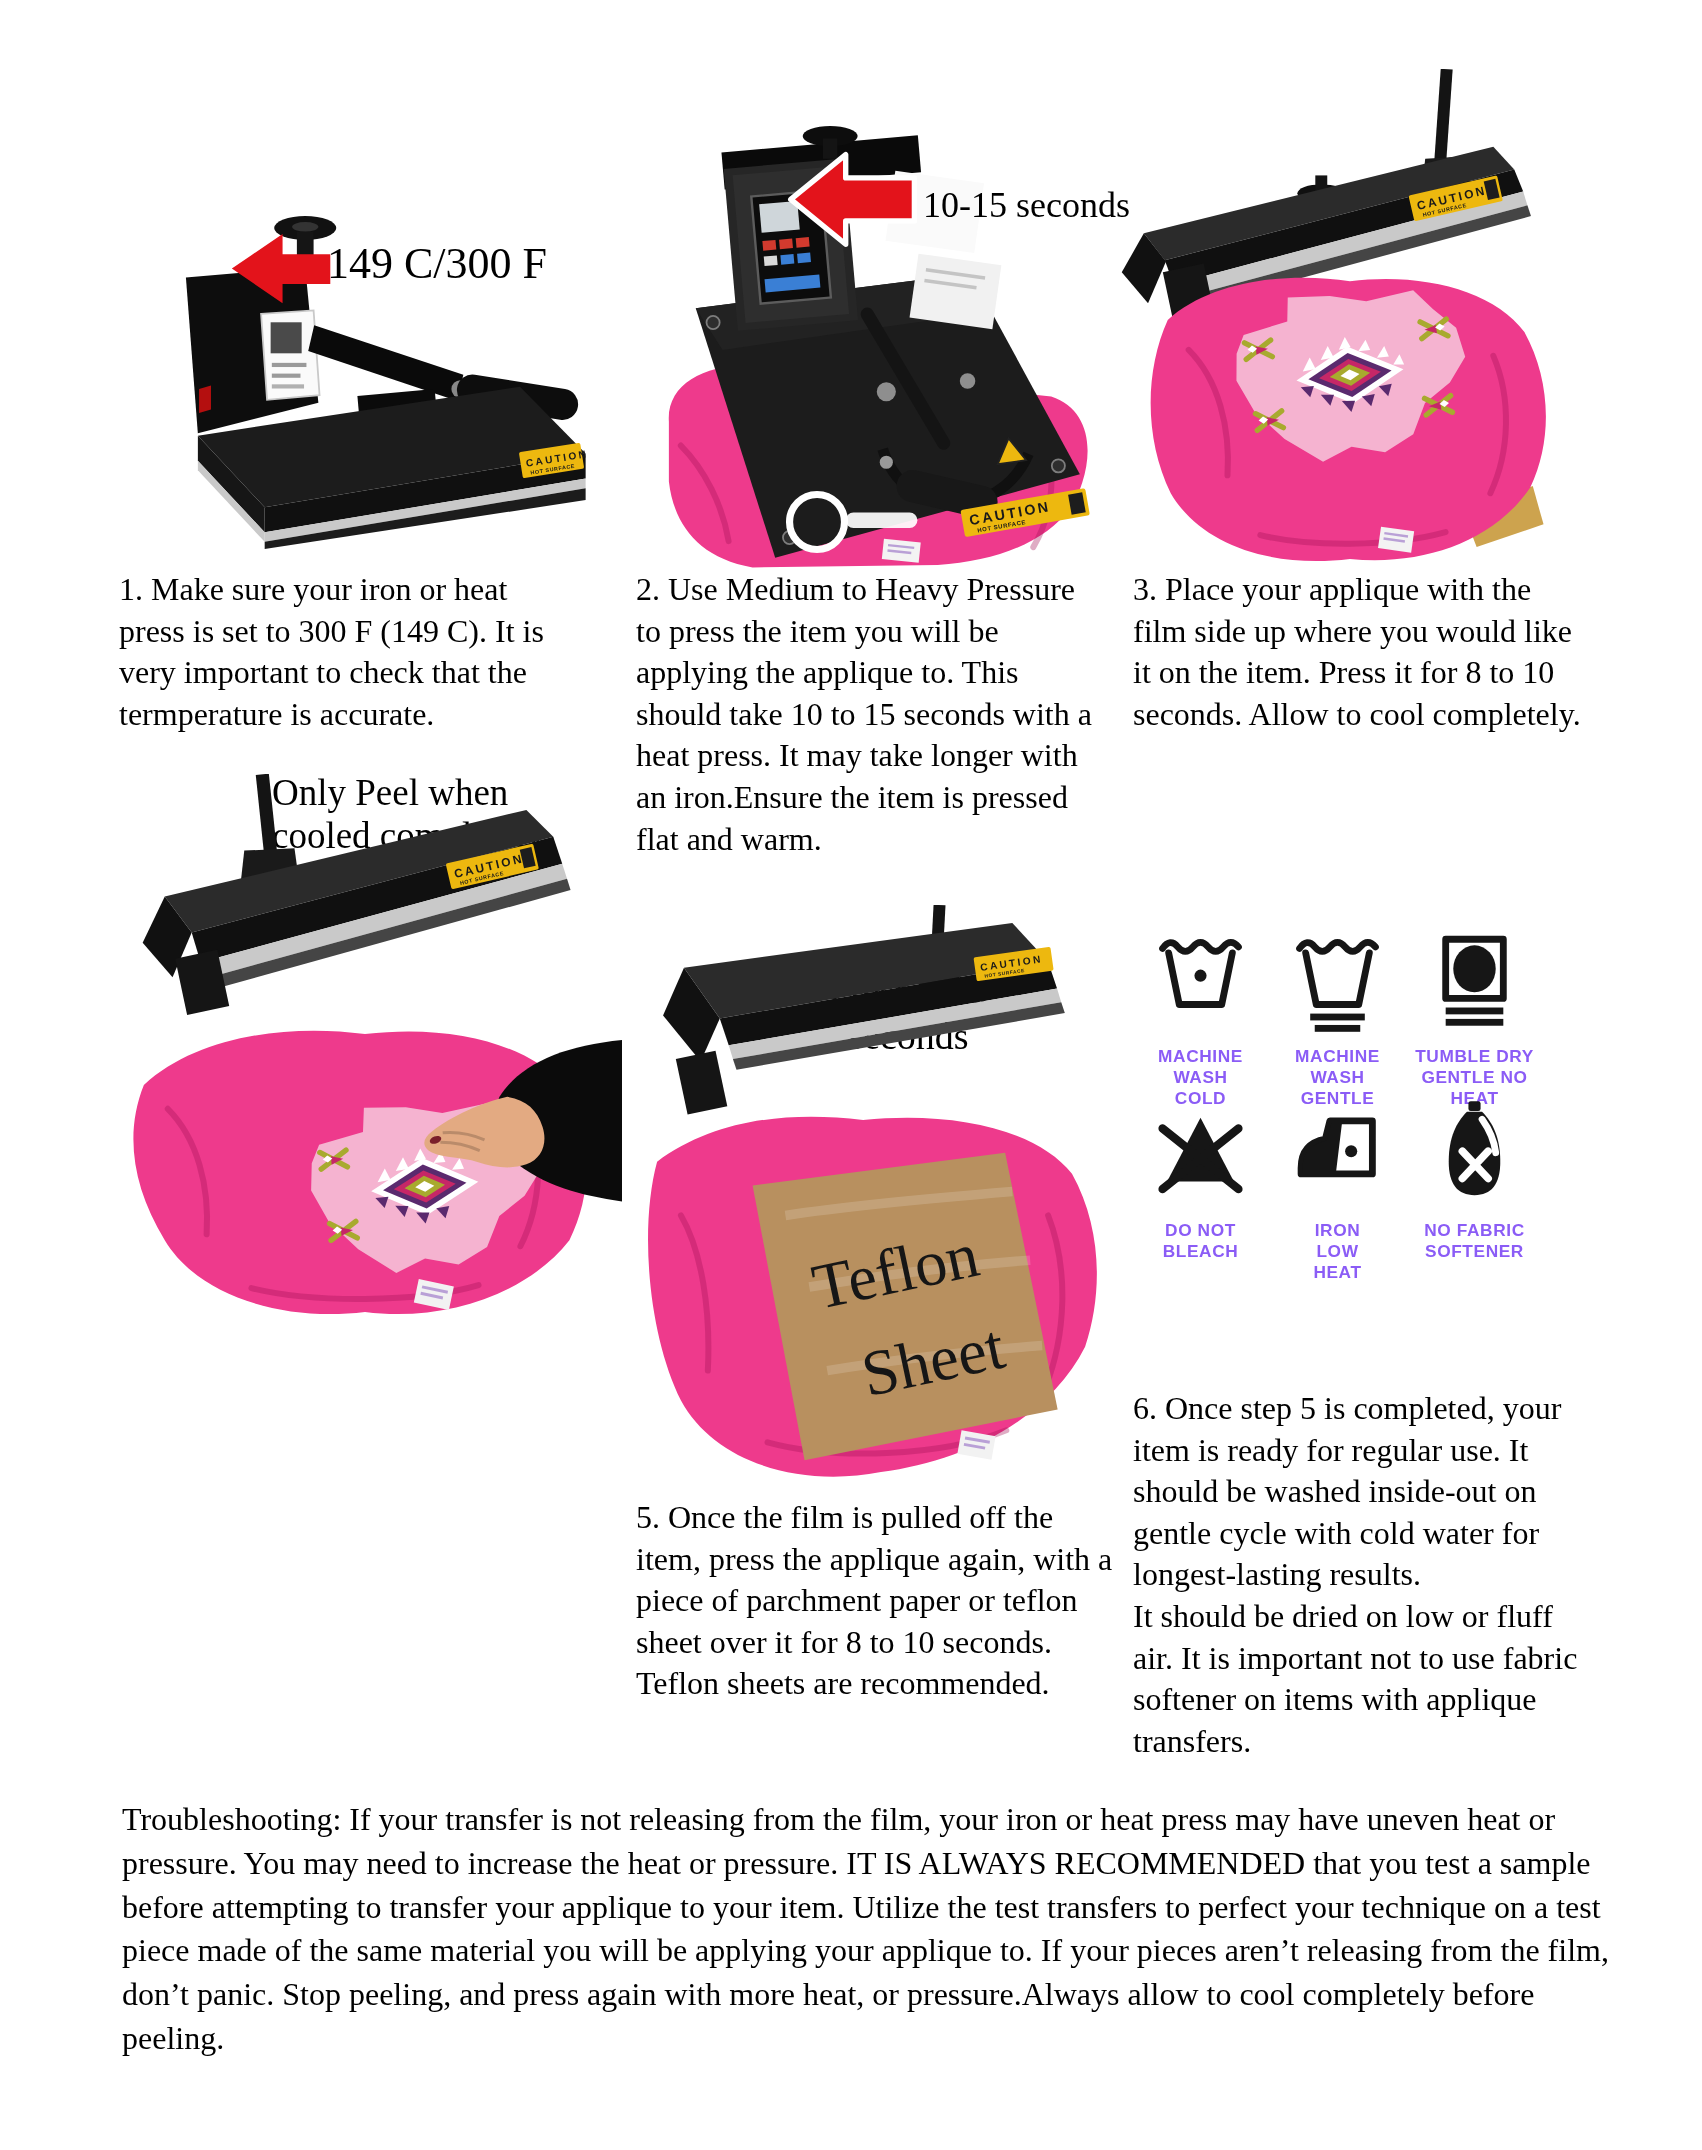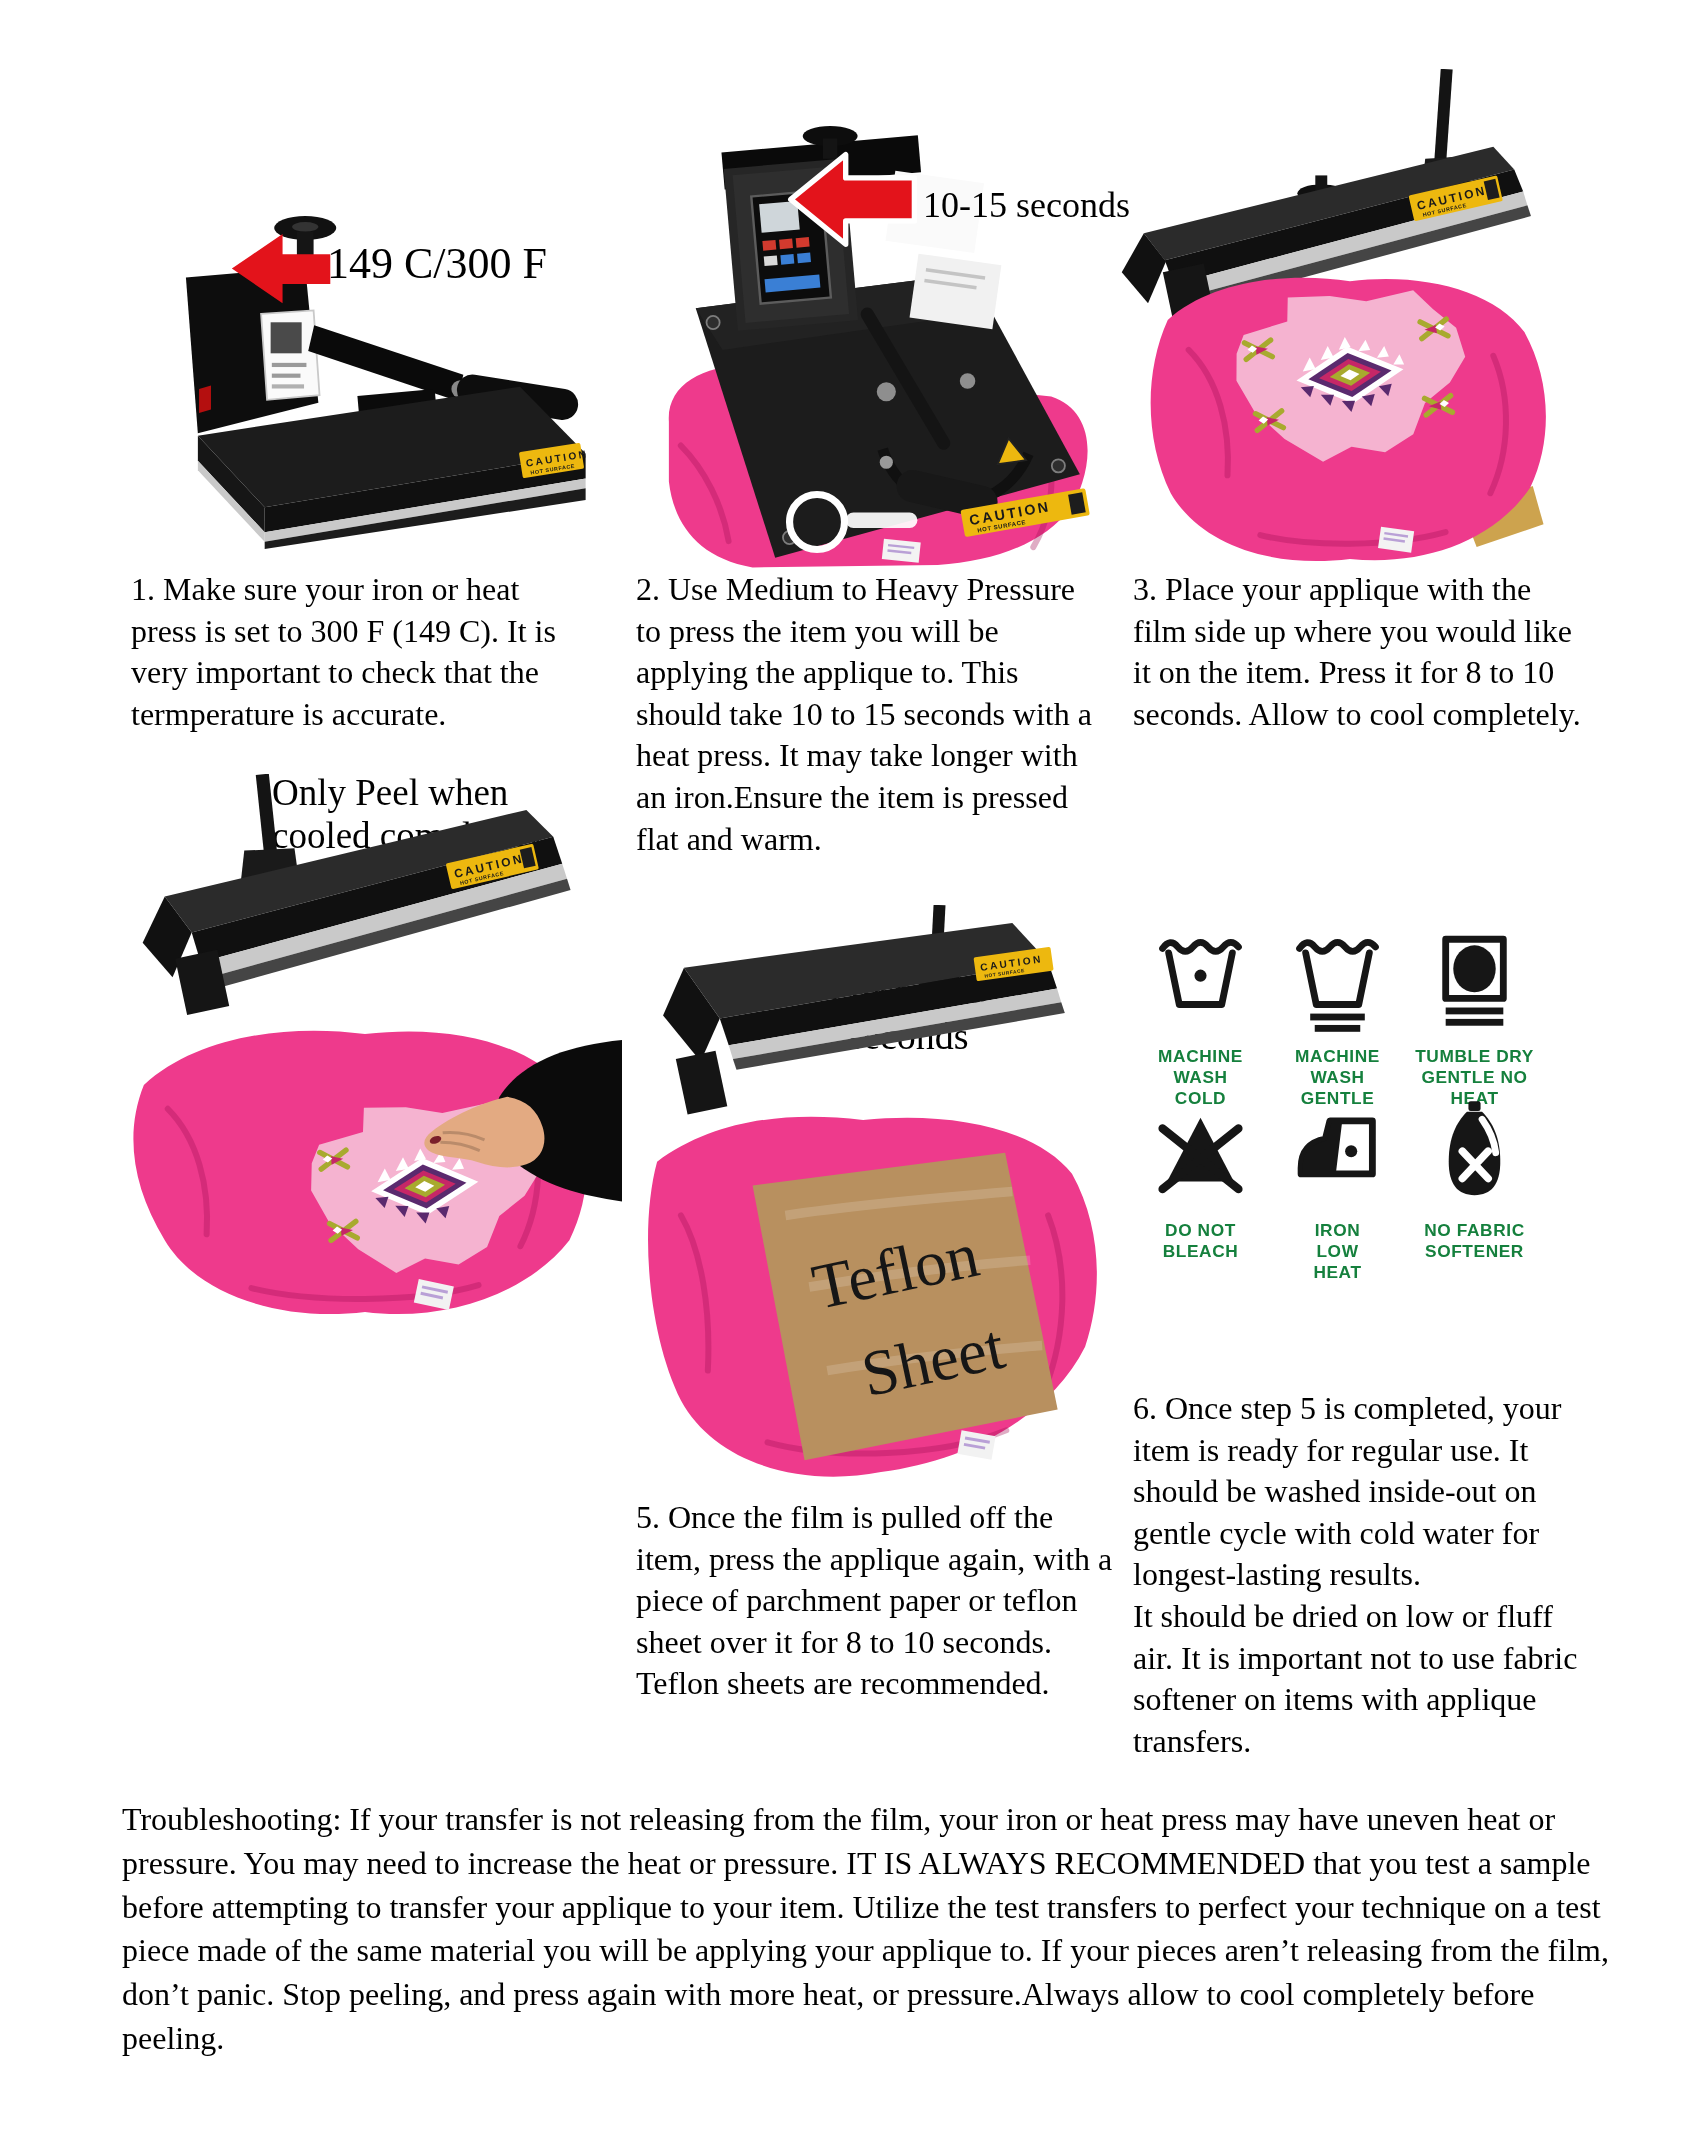--- a/index.html
+++ b/index.html
@@ -33,21 +33,21 @@
 
   
   .care-grid{position:absolute;left:1132px;top:925px;width:412px;display:grid;
              grid-template-columns:repeat(3,137px);grid-auto-rows:174px;}
   .care-cell{display:flex;flex-direction:column;align-items:center;}
   .care-cell svg{width:91px;height:115px;flex:0 0 auto;}
   .ci-stroke{fill:none;stroke:#161616;stroke-width:9;stroke-linecap:round;stroke-linejoin:round;}
   .ci-fill{fill:#161616;}
   .ci-white{stroke:#fff;stroke-width:10;fill:none;stroke-linecap:round;}
   .ci-label{margin-top:6px;font-family:"Liberation Sans",sans-serif;font-weight:700;font-size:17.3px;
-            line-height:1.22;letter-spacing:0.6px;color:#15803d;text-align:center;white-space:pre-line;}
+            line-height:1.22;letter-spacing:0.6px;color:#8b5cf6;text-align:center;white-space:pre-line;}
 </style>
 </head>
 <body>
 
 <div class="page">
 
   <svg class="abs" style="left:108px;top:197px;" width="478" height="352" viewBox="0 0 800 590">
 
     <ellipse cx="330" cy="52" rx="52" ry="20" fill="#111"></ellipse>
     <rect x="316" y="58" width="28" height="52" fill="#151515"></rect>
@@ -248,21 +248,21 @@
           <polygon class="mw" points="-18,-2 -10,-8 -2,-2 -10,4"></polygon>
         </g>
       <g transform="translate(142,66)">
           <path class="mo-str" d="M-22,-14 L22,14 M22,-14 L-22,14"></path>
           <polygon class="mm" points="4,-6 -16,0 4,8"></polygon>
           <polygon class="mw" points="18,-2 10,-8 2,-2 10,4"></polygon>
         </g>
     </g>
   </svg>
 
-  <div class="step" style="left:119px;top:569px;width:460px;margin-left:12px;">1. Make sure your iron or heat press is set to 300 F (149 C). It is very important to check that the termperature is accurate.</div>
+  <div class="step" style="left:119px;top:569px;width:460px;">1. Make sure your iron or heat press is set to 300 F (149 C). It is very important to check that the termperature is accurate.</div>
   <div class="step" style="left:636px;top:569px;width:466px;">2. Use Medium to Heavy Pressure to press the item you will be applying the applique to. This should take 10 to 15 seconds with a heat press. It may take longer with an iron.Ensure the item is pressed flat and warm.</div>
   <div class="step" style="left:1133px;top:569px;width:448px;">3. Place your applique with the film side up where you would like it on the item. Press it for 8 to 10 seconds. Allow to cool completely.</div>
 
   <div class="ann ann-peel">Only Peel when
 cooled completely</div>
   <svg class="abs" style="left:108px;top:774px;" width="514" height="559" viewBox="0 0 860 935">
 
     <g transform="rotate(-6 266 75)">
         <rect x="255" y="0" width="22" height="150" fill="#141414"></rect>
       </g>

